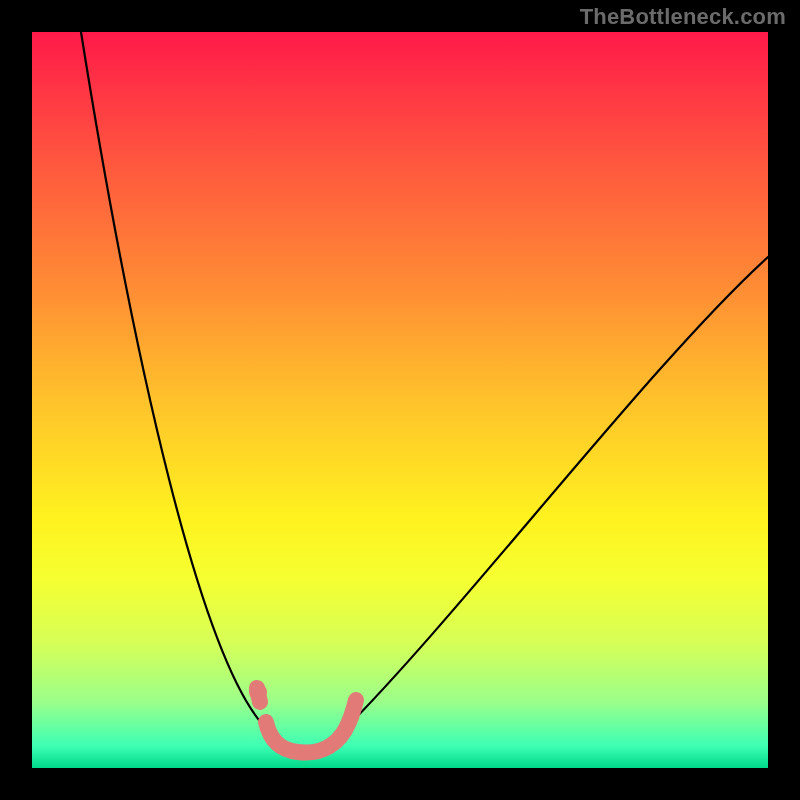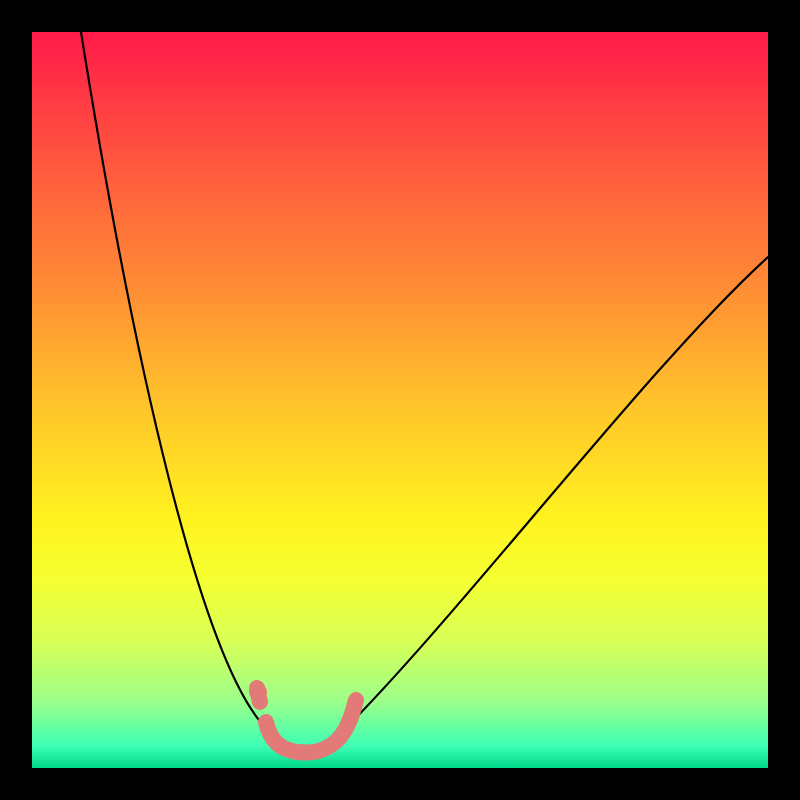--- a/index.html
+++ b/index.html
@@ -53,20 +53,21 @@
     top: 0;
     left: 0;
     width: 736px;
     height: 736px;
   }
 </style>
 </head>
 <body>
 
 <div class="frame">
+  <div class="watermark">TheBottleneck.com</div>
 
   <div class="plot">
     <svg class="curves" viewBox="0 0 736 736" preserveAspectRatio="none">
 
       <path fill="none" stroke-linecap="round" d="M 49 0 C 100 320, 170 640, 238 700 C 258 720, 290 720, 310 700 C 430 580, 620 330, 736 225" stroke="#000000" stroke-width="2.2"></path>
 
       <path fill="none" stroke-linecap="round" d="M 225 656 C 225 656, 226 662, 228 670 M 234 690 C 238 708, 248 718, 266 720 C 290 723, 308 712, 317 690 C 320 683, 322 676, 324 668" stroke="#e27b78" stroke-width="16"></path>
 
       <circle cx="226" cy="660" r="9" fill="#e27b78"></circle>
     </svg>

